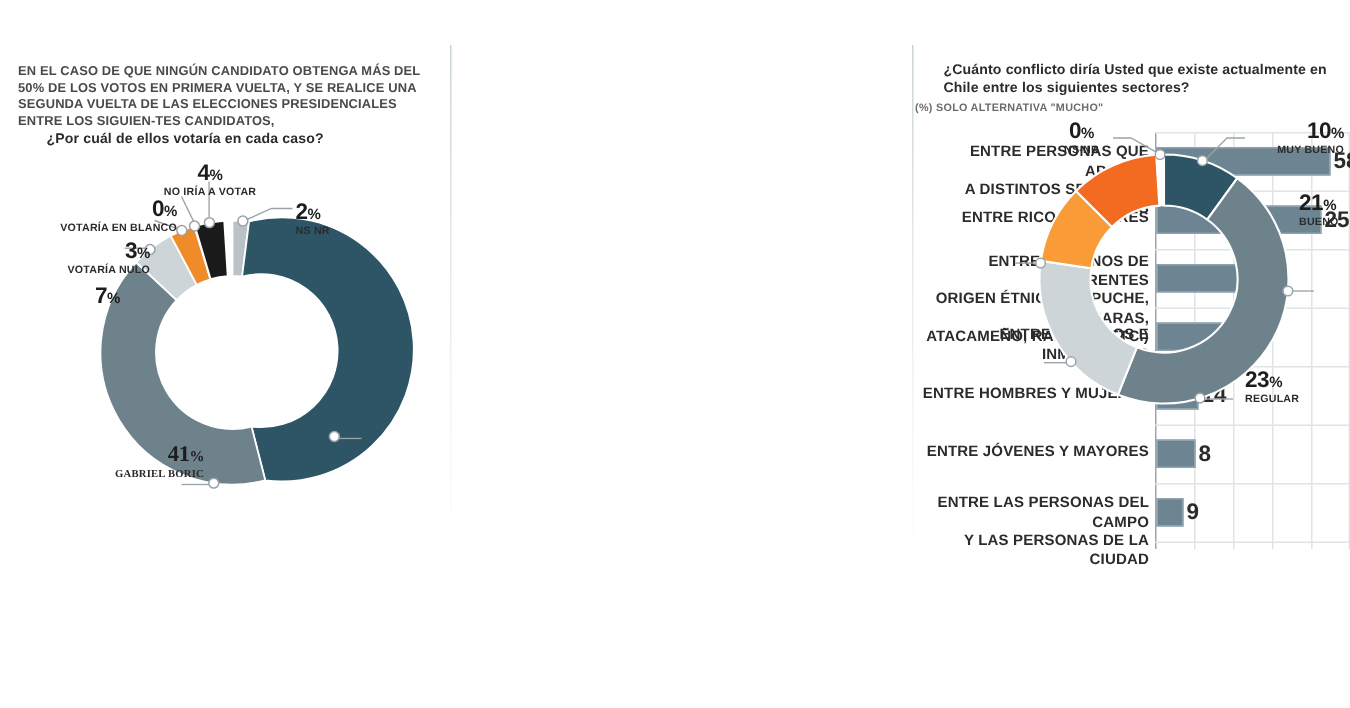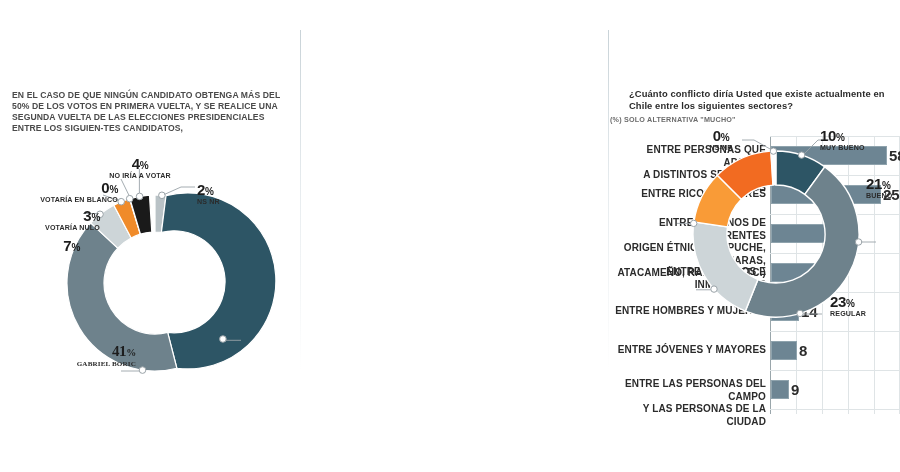--- a/index.html
+++ b/index.html
@@ -4,21 +4,21 @@
 <style>
   * { box-sizing: border-box; margin: 0; padding: 0; }
   html, body {
     width: 900px; height: 472px;
     background: #ffffff;
     font-family: "Liberation Sans", sans-serif;
     overflow: hidden;
   }
   #page { position: relative; width: 900px; height: 472px; background: #fff; }
 
-  .panel { position: absolute; top: 0; height: 370px; margin-top: 48px; }
+  .panel { position: absolute; top: 0; height: 370px; }
   #panel-1 { left: 0;   width: 300px; }
   #panel-2 { left: 300px; width: 308px; }
   #panel-3 { left: 608px; width: 292px; }
 
   .divider {
     position: absolute; top: 30px; width: 1px; height: 340px;
     background: linear-gradient(to bottom, #c9d3d8 0%, #e6ebee 45%, #ffffff 100%);
   }
   #div-1 { left: 300px; }
   #div-2 { left: 608px; }
@@ -87,20 +87,21 @@
 <body>
 
 <div id="page">
 
   <div class="divider" id="div-1"></div>
   <div class="divider" id="div-2"></div>
 
   <div class="panel" id="panel-1">
     <div class="q-title" id="p1-title">
       <div class="q-up">EN EL CASO DE QUE NINGÚN CANDIDATO OBTENGA MÁS DEL 50% DE LOS VOTOS EN PRIMERA VUELTA, Y SE REALICE UNA SEGUNDA VUELTA DE LAS ELECCIONES PRESIDENCIALES ENTRE LOS SIGUIEN-TES CANDIDATOS,</div>
+      <div class="q-bold">¿Por cuál de ellos votaría en cada caso?</div>
     </div>
 
     <div class="donut-wrap" style="left:60px; top:140px;">
       <svg class="donut-svg" width="190" height="190" viewBox="0 0 190 190">
         <g transform="translate(95,95)">
 
           <path fill="#b9c2c6" stroke="#ffffff" stroke-width="1.2" d="M 0 -88 A 88 88 0 0 1 11.03 -87.31 L 6.39 -50.59 A 51 51 0 0 0 0 -51 Z"></path>
 
           <path fill="#2d5565" stroke="#ffffff" stroke-width="1.2" d="M 11.03 -87.31 A 88 88 0 1 1 21.86 85.24 L 12.67 49.40 A 51 51 0 1 0 6.39 -50.59 Z"></path>
 
@@ -264,21 +265,21 @@
           <path d="M -85.5 -10.6 L -99 -10.6" fill="none" stroke="#9aa3a8" stroke-width="0.9"></path>
         </g>
       </svg>
     </div>
 
     <div class="lbl c" style="left:82px; top:80px; width:62px;">
       <div class="pct">0<span class="sym">%</span></div>
       <div class="nm">NS-NR</div>
     </div>
 
-    <div class="lbl l" style="left:212px; top:80px; width:76px;">
+    <div class="lbl l" style="left:212px; top:80px; width:76px;text-align:right;">
       <div class="pct">10<span class="sym">%</span></div>
       <div class="nm">MUY BUENO</div>
     </div>
 
     <div class="lbl l" style="left:258px; top:128px; width:46px;">
       <div class="pct">21<span class="sym">%</span></div>
       <div class="nm">BUENO</div>
     </div>
 
     <div class="lbl l" style="left:222px; top:246px; width:60px;">

